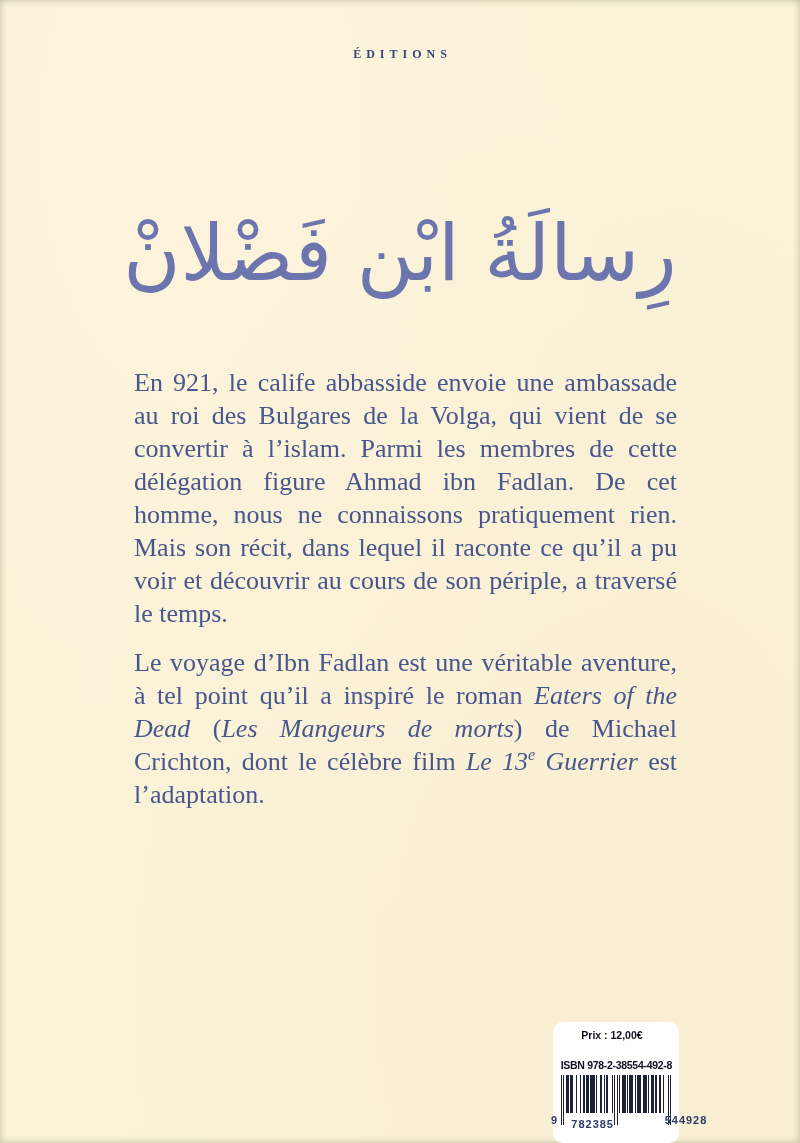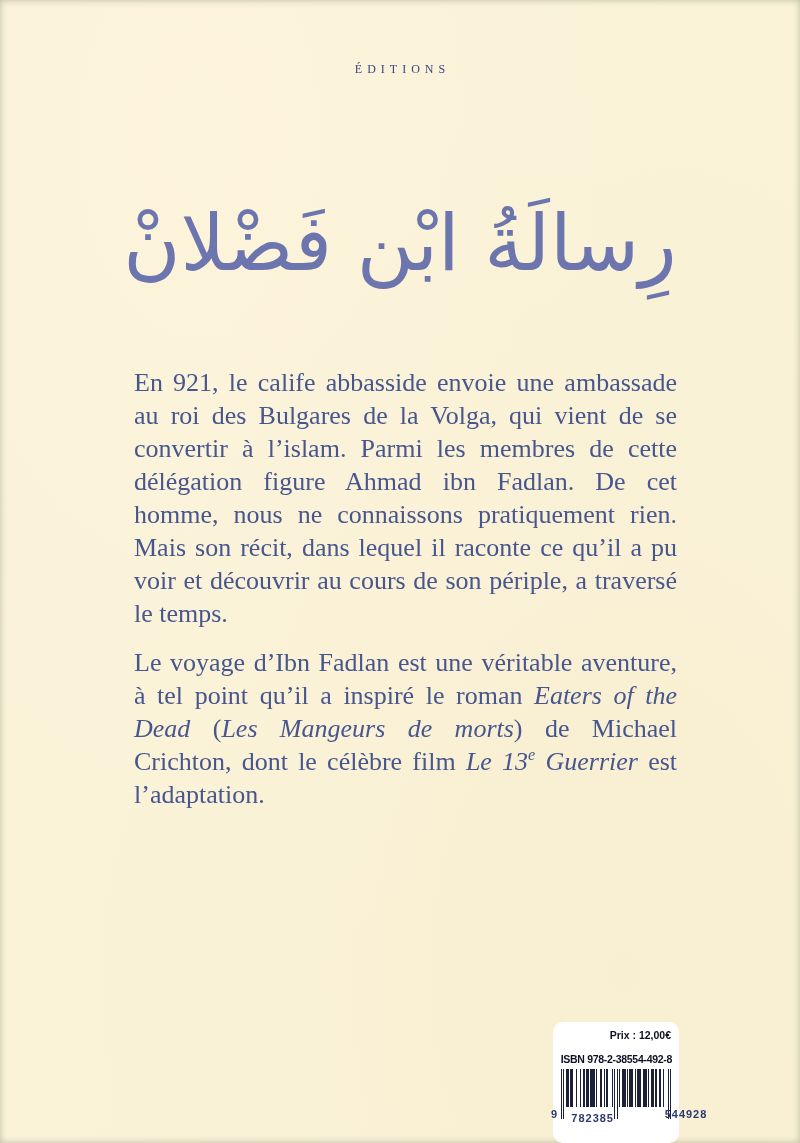--- a/index.html
+++ b/index.html
@@ -15,26 +15,26 @@
       radial-gradient(ellipse at 25% 12%, rgba(255,244,222,.45), transparent 60%),
       radial-gradient(ellipse at 78% 85%, rgba(246,230,200,.35), transparent 65%),
       var(--background, #faf3d8);
     box-shadow: inset 0 0 7px rgba(80,95,70,.38);
     overflow: hidden;
   }
 
   
   .publisher { position: absolute; top: 44px; left: 0; right: 0; text-align: center; color: var(--logo, #39457f); }
   .pub-name { font-weight: bold; font-size: 28px; letter-spacing: 1px; line-height: 1; }
-  .pub-sub  { font-weight: normal; font-size: 12px; letter-spacing: 5px; margin-top: 19px; line-height: 1; text-indent: 5px; }
+  .pub-sub  { font-weight: bold; font-size: 12px; letter-spacing: 5px; margin-top: 4px; line-height: 1; text-indent: 5px; }
 
   
   .arabic {
     position: absolute; top: 150px; left: 0; right: 0;
-    margin: 6px; text-align: center; direction: rtl;
+    margin: 16px; text-align: center; direction: rtl;
     font-family: "DejaVu Sans", sans-serif; font-weight: normal;
     font-size: 78px; line-height: 175px;
     color: var(--arabic_title, #6d75ae);
   }
 
   
   .blurb {
     position: absolute; top: 350px; left: 118px; width: 575px;
     font-size: 26px; line-height: 33px; text-align: justify;
     color: var(--body_text, #47568e);
@@ -42,21 +42,21 @@
   .blurb p { margin: 16px; padding: 0; }
   .blurb sup { font-size: 0.62em; line-height: 0; }
 
   
   .label {
     position: absolute; left: 553px; top: 1022px; width: 126px; height: 121px;
     background: var(--label_bg, #ffffff); border-radius: 10px;
     font-family: "Liberation Sans", sans-serif;
     color: var(--label_text, #0d1020);
   }
-  .price { margin: 8px 8px 12px 0; text-align: right; font-weight: 700; font-size: 10.5px; line-height: 1.1; }
+  .price { margin: 8px 8px 18px 0; text-align: center; font-weight: 700; font-size: 10.5px; line-height: 1.1; }
   .isbn  { margin: 1px 7px 0 0; text-align: right; font-weight: 700; font-size: 10.5px; letter-spacing: -0.3px; line-height: 1.1; }
 
   .barcode { position: relative; margin: 4px auto 0 auto; width: 110px; height: 56px; }
   .bars { position: absolute; top: 0; left: 0; width: 110px; height: 52px; }
   .bar { position: absolute; top: 0; height: 38px; background: var(--bars, #1c2136); }
   .bar.tall { height: 50px; }
   .digits {
     position: absolute; top: 38px; left: 0; width: 110px; height: 16px;
     font-weight: 700; font-size: 11px; letter-spacing: 1px;
     color: var(--barcode_digits, #2c3a6e);

